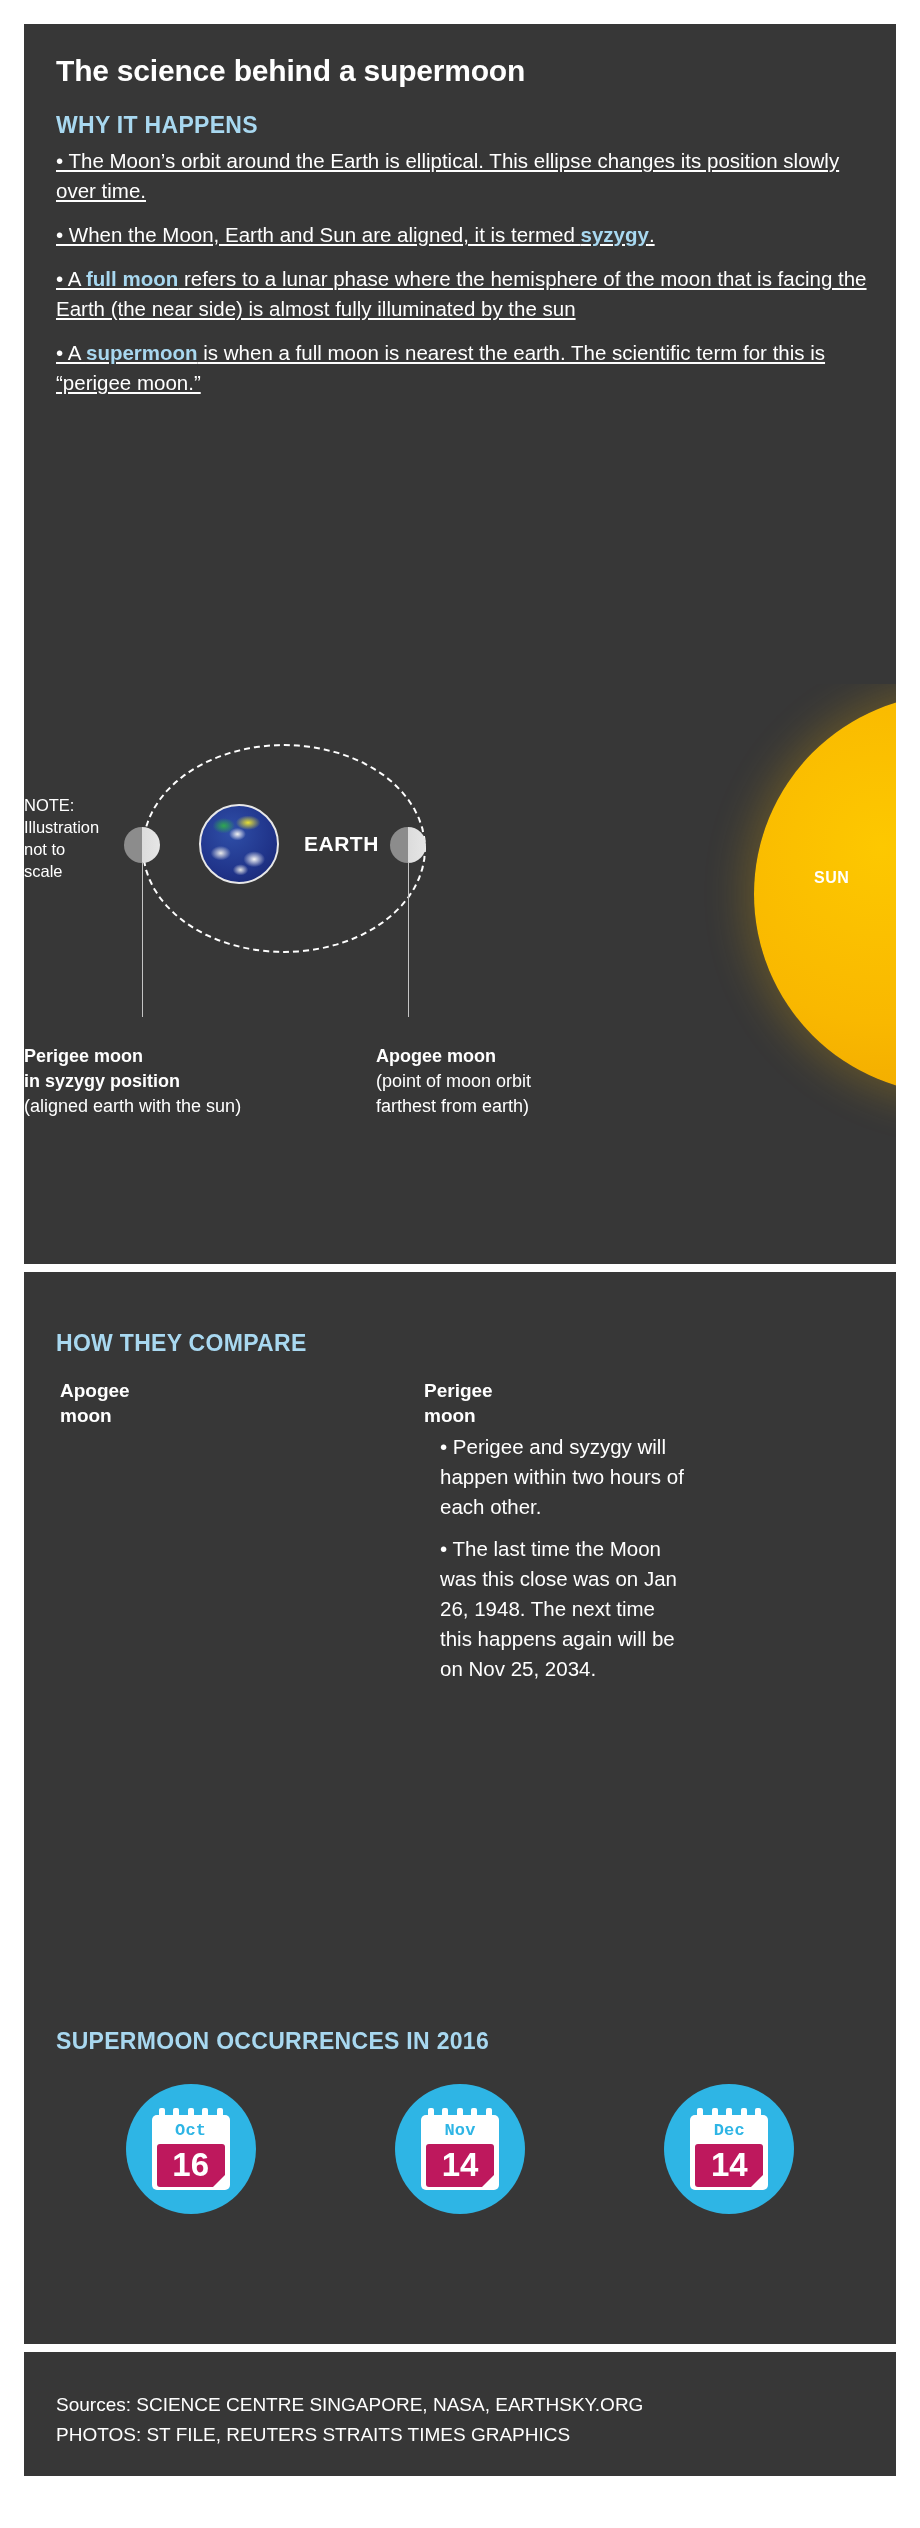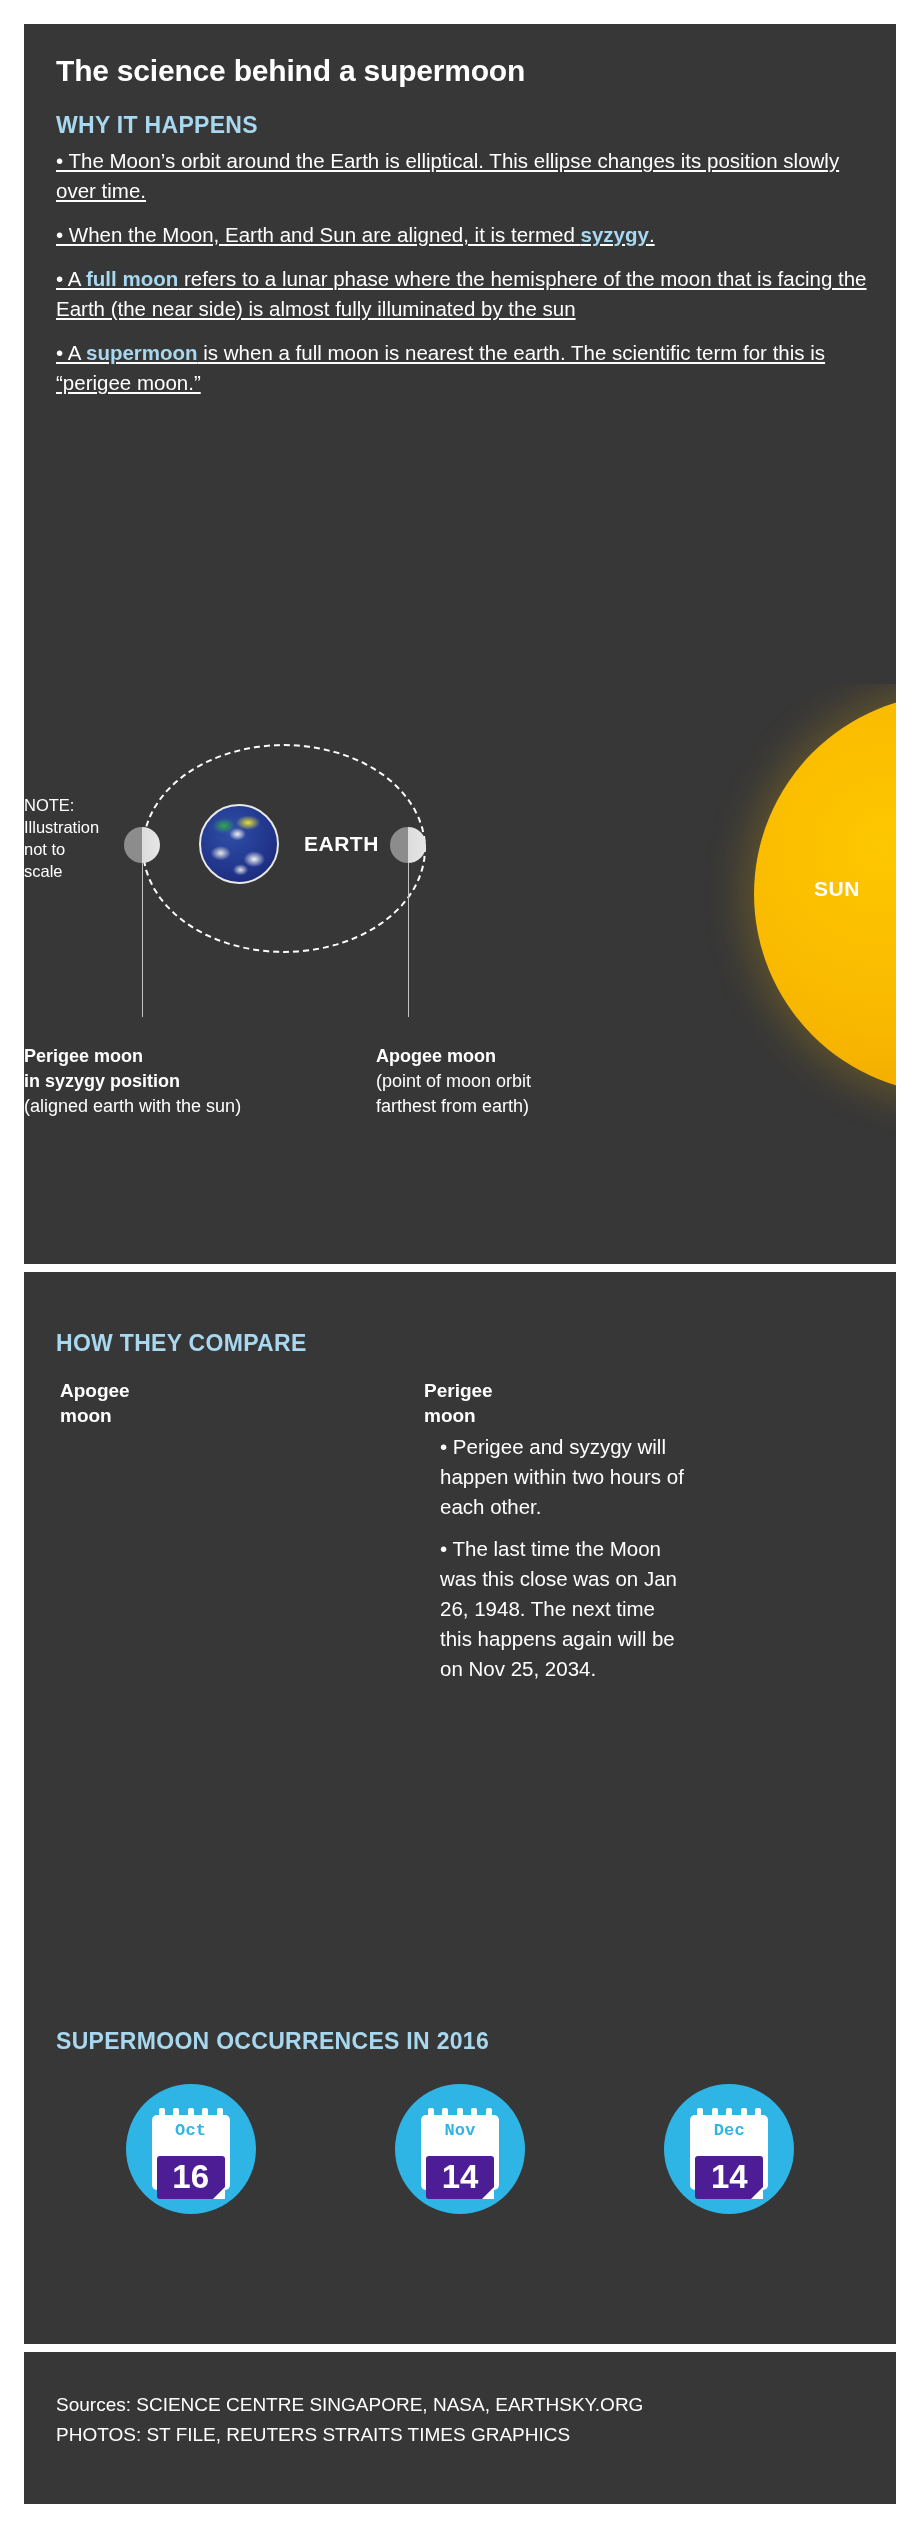--- a/index.html
+++ b/index.html
@@ -87,22 +87,22 @@
     top: 10px;
     width: 400px;
     height: 400px;
     border-radius: 50%;
     background: radial-gradient(circle at 32% 38%, #fdc800 0%, #f9b800 48%, #f0a800 78%, #e89f00 100%);
     box-shadow: 0 0 40px 10px rgba(250,185,0,0.22);
   }
   #sun-label {
     position: absolute;
     left: 790px;
-    top: 193px;
-    font-size: 21px;
+    top: 185px;
+    font-size: 16px;
     font-weight: bold;
     color: #ffffff;
     letter-spacing: 0.5px;
   }
 
   #orbit-ellipse {
     position: absolute;
     left: 118px;
     top: 60px;
     width: 280px;
@@ -352,24 +352,24 @@
     text-align: center;
     font-size: 17px;
     font-weight: bold;
     color: #2eb5e5;
     letter-spacing: 0.2px;
     font-family: Liberation Mono, monospace;
   }
   .cal-body {
     position: absolute;
     left: 5px;
-    top: 41px;
+    top: 29px;
     width: 68px;
     height: 43px;
-    background: #4c1d95;
+    background: #be185d;
     border-radius: 3px;
   }
   .cal-day {
     position: absolute;
     left: 0;
     top: -2px;
     width: 68px;
     text-align: center;
     font-size: 33px;
     font-weight: bold;
@@ -382,21 +382,21 @@
     bottom: 0;
     width: 0;
     height: 0;
     border-left: 12px solid transparent;
     border-bottom: 12px solid #ffffff;
   }
 
   
   #panel-bottom {
     top: 2352px;
-    height: 152px;
+    height: 124px;
   }
   #sources {
     position: absolute;
     left: 32px;
     top: 38px;
     width: 800px;
     font-size: 19px;
     line-height: 30px;
     color: #ffffff;
   }

